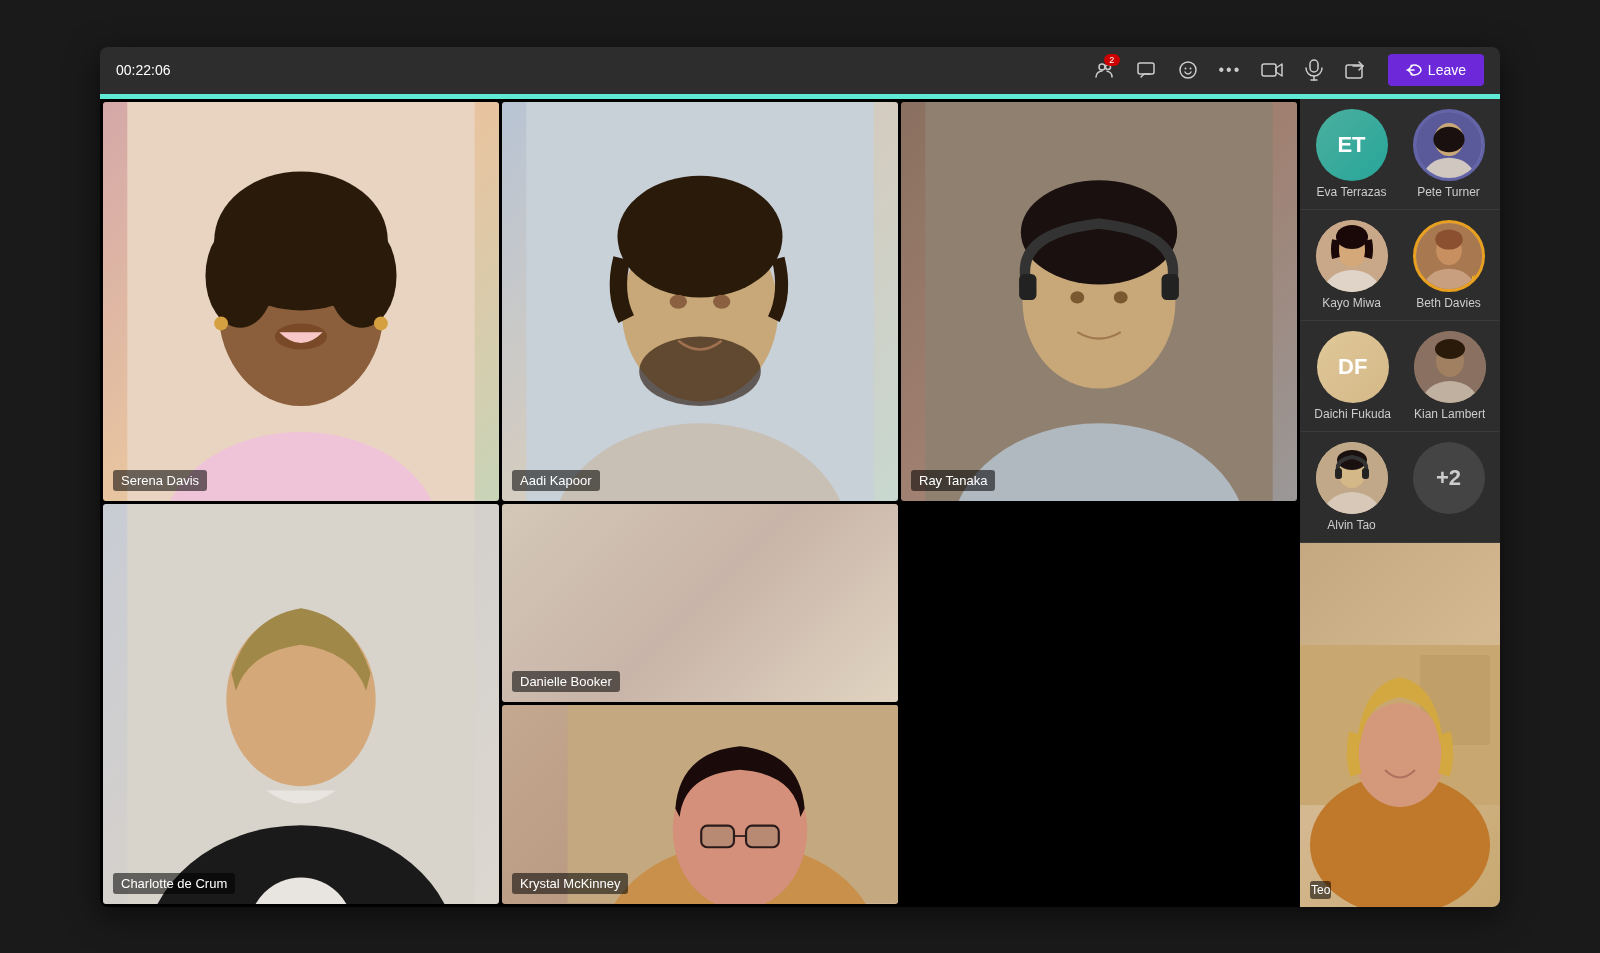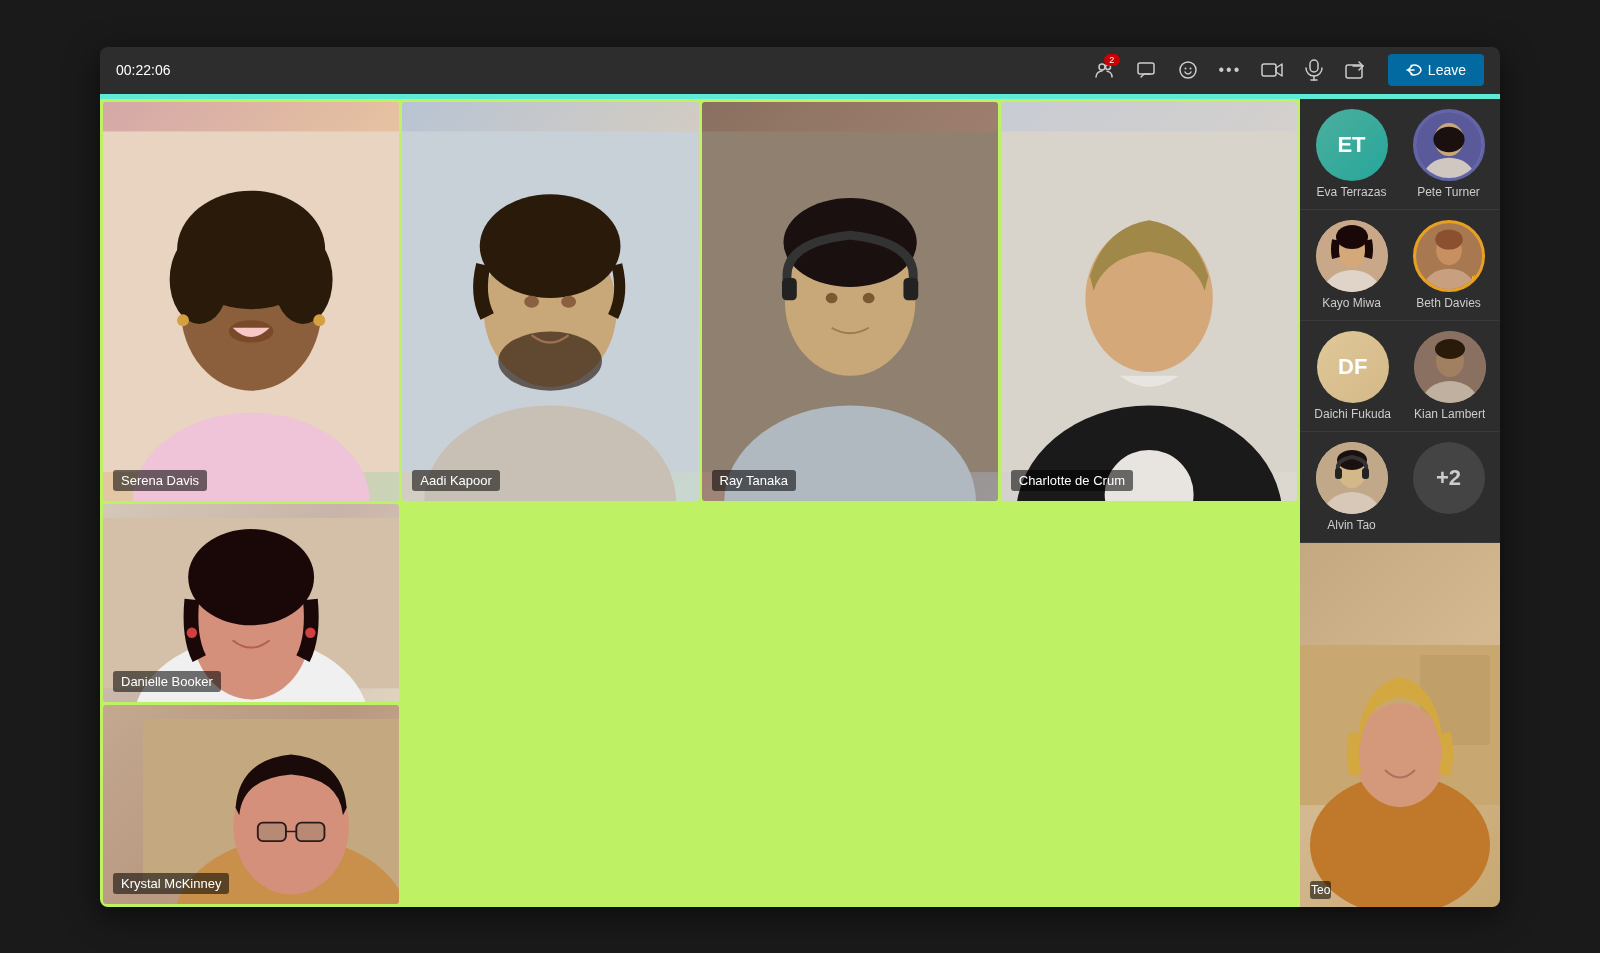--- a/index.html
+++ b/index.html
@@ -86,44 +86,44 @@
       right: 2px;
       background: #c00;
       color: #fff;
       font-size: 9px;
       border-radius: 8px;
       padding: 1px 4px;
       min-width: 16px;
       text-align: center;
     }
     .leave-btn {
-      background: #0369a1;
+      background: #6d28d9;
       color: #fff;
       border: none;
       border-radius: 4px;
       padding: 8px 18px;
       font-size: 14px;
       cursor: pointer;
       display: flex;
       align-items: center;
       gap: 6px;
       margin-left: 8px;
     }
     .main-content {
       display: flex;
       flex: 1;
       overflow: hidden;
     }
     .video-grid {
       flex: 1;
       display: grid;
-      grid-template-columns: 1fr 1fr 1fr 1fr;
+      grid-template-columns: 1fr 1fr 1fr;
       grid-template-rows: 1fr 1fr;
       gap: 3px;
-      background: #bef264;
+      background: #000000;
       padding: 3px;
     }
     .video-cell {
       background: #2a2a2a;
       position: relative;
       overflow: hidden;
       border-radius: 3px;
     }
     .video-cell .participant-name {
       position: absolute;
@@ -135,21 +135,21 @@
       background: rgba(0,0,0,0.55);
       padding: 3px 8px;
       border-radius: 3px;
     }
     
     .cell-serena { background: linear-gradient(135deg, #d4a8a8 0%, #e8c4a0 50%, #c8d4b8 100%); }
     .cell-aadi { background: linear-gradient(135deg, #b8c4d4 0%, #d4ccc0 50%, #c8d8d0 100%); }
     .cell-ray { background: linear-gradient(135deg, #8a7060 0%, #a08070 50%, #9a9898 100%); }
     .cell-babak { background: linear-gradient(135deg, #c8c0b4 0%, #d0c4b8 50%, #c4c0bc 100%); }
     .cell-charlotte { background: linear-gradient(135deg, #c8ccd4 0%, #d4d0cc 50%, #dcd8d0 100%); }
-    .cell-danielle { background: linear-gradient(135deg, #d4c8b8 0%, #c8b4a8 50%, #e0d4c0 100%); }
+    .cell-danielle { background: linear-gradient(135deg, #d4c8b8 0%, #c8b4a8 50%, #e0d4c0 100%); text-align: right; }
     .cell-krystal { background: linear-gradient(135deg, #c4a890 0%, #b89880 50%, #d4b898 100%); }
 
     
     .sidebar {
       width: 200px;
       background: #2d2d2d;
       display: flex;
       flex-direction: column;
       overflow-y: auto;
       flex-shrink: 0;

